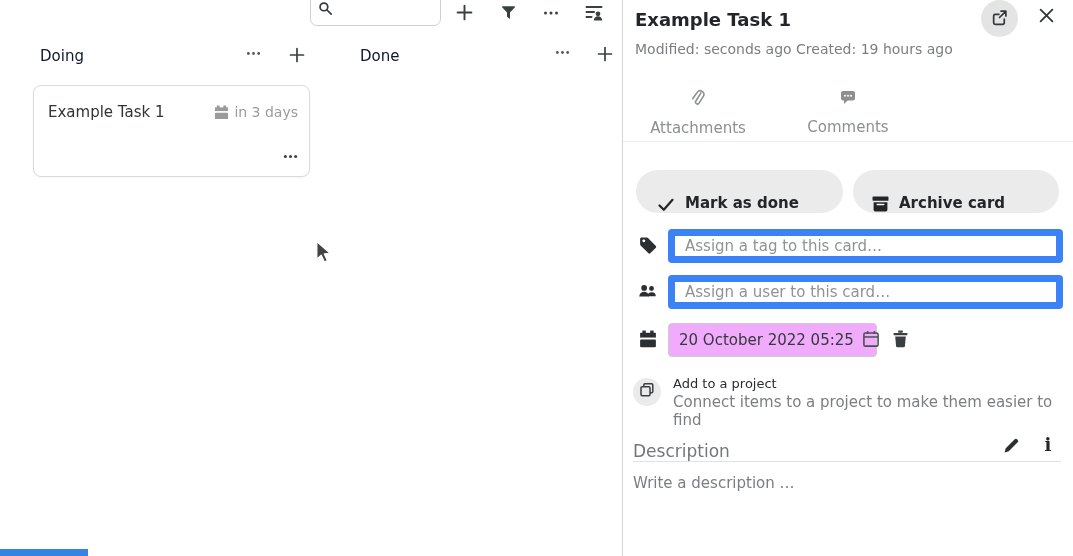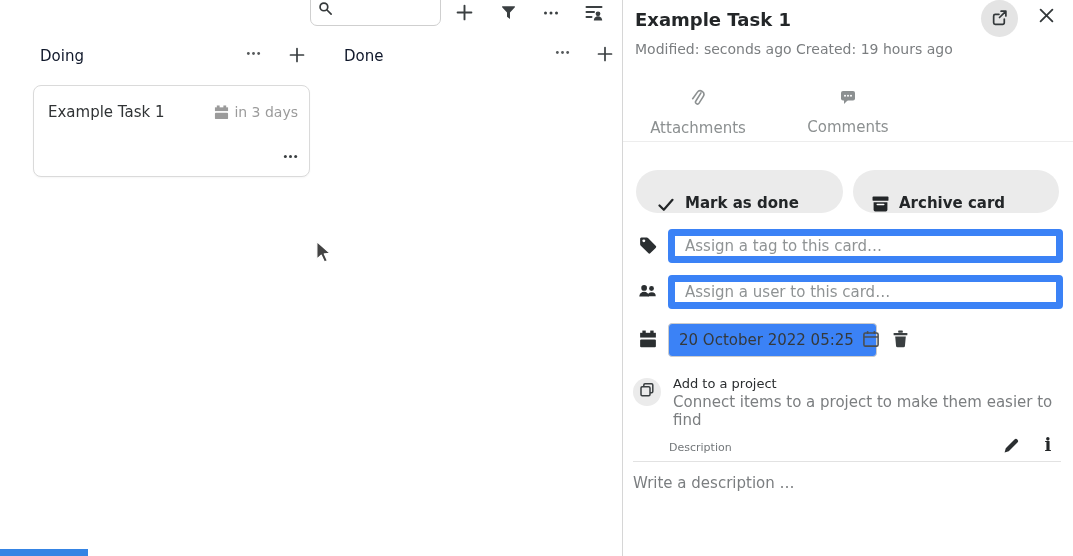--- a/index.html
+++ b/index.html
@@ -27,26 +27,26 @@
   .tab{width:150px;height:100%;display:flex;flex-direction:column;align-items:center;justify-content:flex-start;
        padding-top:5px;gap:9px;box-sizing:border-box;cursor:pointer;color:#8c9091;font-size:15px;}
   .tab.active{color:#232628;font-weight:bold;box-shadow:inset 0 -3px 0 #35393b;}
   .pill-btn{height:43px;border-radius:22px;background:#ebebeb;border:none;display:flex;align-items:flex-end;
             font-size:15px;font-weight:bold;color:#232628;cursor:pointer;font-family:inherit;}
   .fieldrow-icon{width:20px;height:20px;}
   .text-input{border:7px solid #3b82f6;border-radius:4px;box-sizing:border-box;height:34px;width:395px;
               font:15px "DejaVu Sans",sans-serif;color:#35393b;padding:0 10px;outline:none;background:#fff;}
   .text-input::placeholder{color:#8f9394;opacity:1;}
   .date-field{left:668px;top:323px;width:209px;height:34px;border:1px solid #cccccc;border-radius:4px;
-              box-sizing:border-box;display:flex;align-items:center;padding:0 8px 0 10px;gap:8px;background:#3b82f6;cursor:text;}
+              box-sizing:border-box;display:flex;align-items:center;padding:0 8px 0 10px;gap:8px;background:#f0abfc;cursor:text;}
   .date-text{flex:1;font-size:15px;color:#35393b;white-space:nowrap;}
   .proj-circle{left:633px;top:378px;width:28px;height:28px;border-radius:50%;background:#ebebeb;}
   .proj-title{left:673px;top:376px;font-size:13px;color:#2b2e30;}
   .proj-sub{left:673px;top:393px;font-size:15px;color:#7b7e80;}
-  .desc-label{left:669px;top:441px;font-size:11px;color:#73777a;}
+  .desc-label{left:633px;top:441px;font-size:17px;color:#73777a;}
   .desc-divider{left:633px;top:461px;width:428px;height:1px;background:#e2e2e2;}
   .desc-placeholder{left:633px;top:474px;font-size:15px;color:#7b7e80;cursor:text;}
   .info-glyph{font-family:"DejaVu Serif","Liberation Serif",serif;font-weight:bold;font-size:18px;color:#232628;line-height:1;}
 </style>
 </head>
 <body>
 
 <div class="app">
 
   <div>
@@ -112,21 +112,21 @@
       </span>
     </button>
     <button class="abs iconbtn" style="left:285px;top:44px;width:24px;height:24px;">
       <span>
         <svg width="16" height="16" viewBox="0 0 16 16">
             <path d="M8 1.5 V14.5 M1.5 8 H14.5" stroke="#3a3f41" stroke-width="1.7" stroke-linecap="round"></path>
           </svg>
       </span>
     </button>
 
-    <span class="abs col-label" style="left:344px;top:47px;">Done</span>
+    <span class="abs col-label" style="left:360px;top:47px;">Done</span>
     <button class="abs iconbtn" style="left:550px;top:44px;width:24px;height:20px;">
       <span>
         <svg width="15" height="15" viewBox="0 0 16 16">
             <circle cx="2.5" cy="8" r="1.5" fill="#55595b"></circle>
             <circle cx="8" cy="8" r="1.5" fill="#55595b"></circle>
             <circle cx="13.5" cy="8" r="1.5" fill="#55595b"></circle>
           </svg>
       </span>
     </button>
     <button class="abs iconbtn" style="left:593px;top:43px;width:24px;height:24px;">

